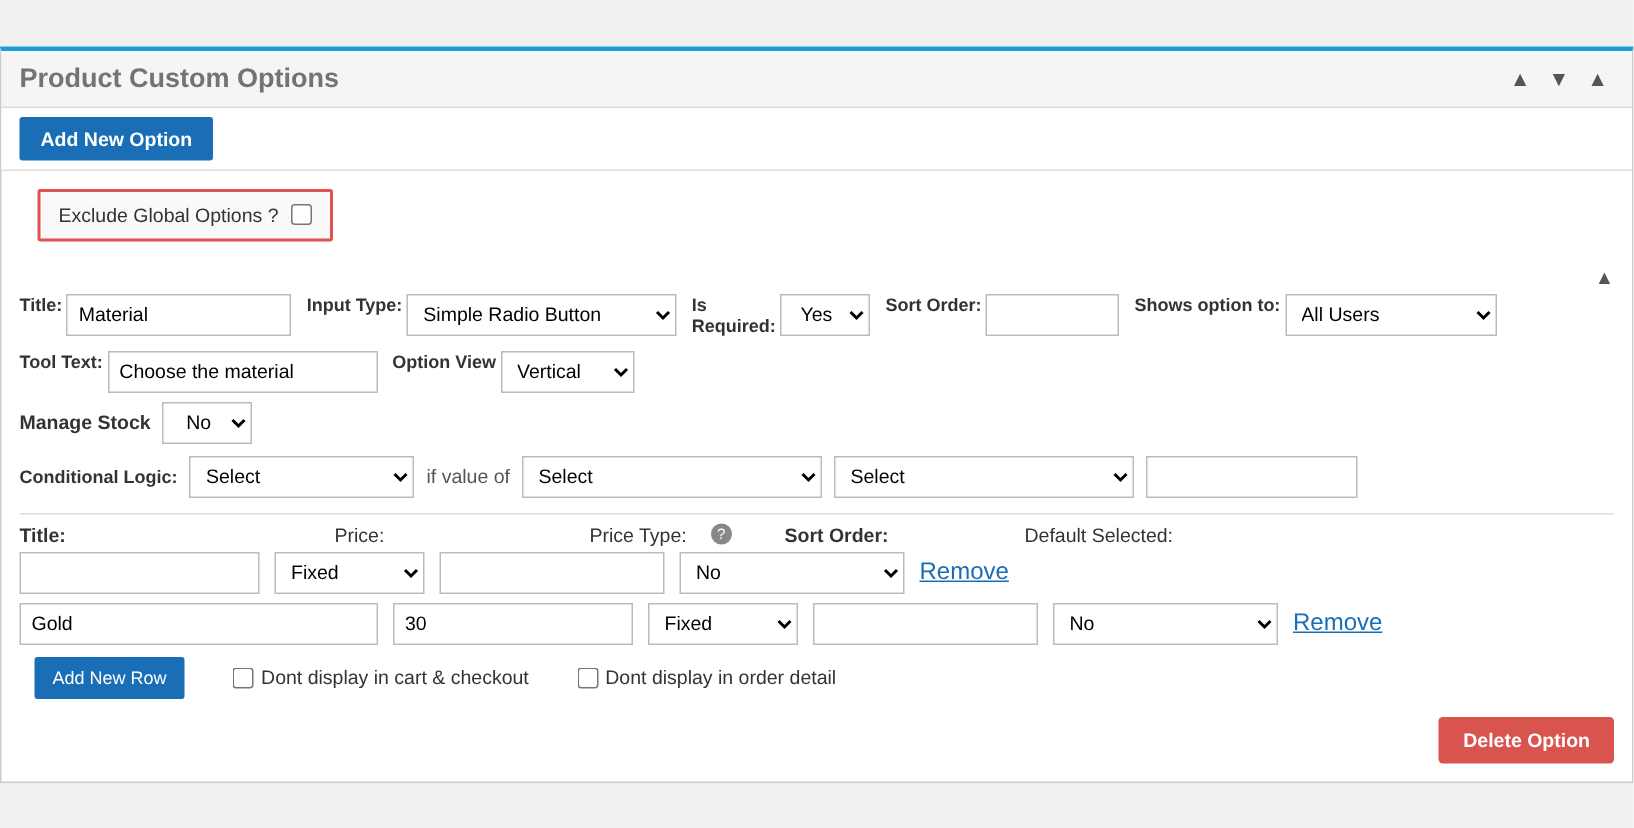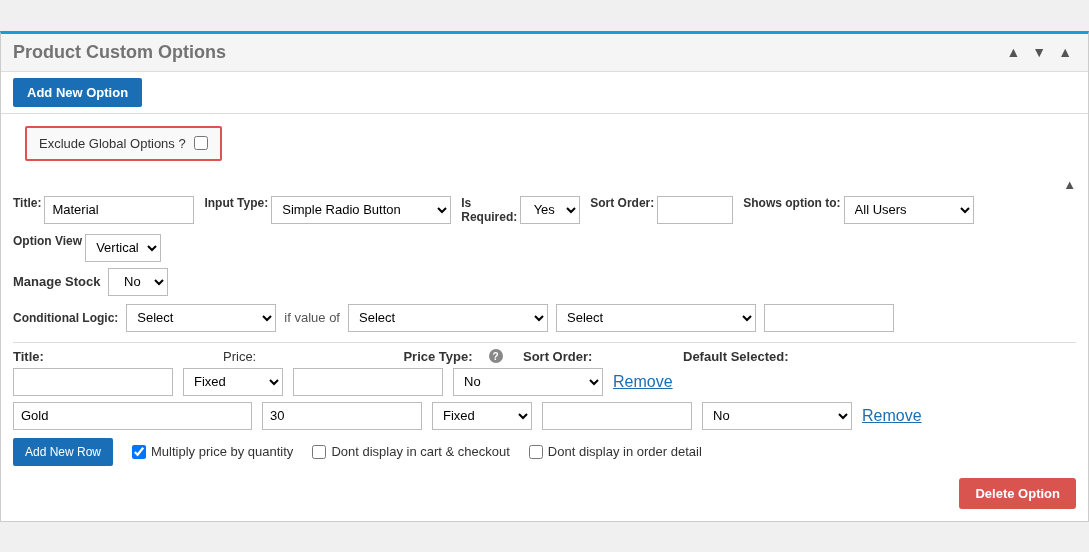--- a/index.html
+++ b/index.html
@@ -16,38 +16,38 @@
     .main-content { padding: 0 12px 12px 12px; }
     .collapse-indicator { text-align: right; padding: 4px 0; color: #555; }
     .field-row { display: flex; gap: 10px; align-items: flex-end; margin-bottom: 6px; flex-wrap: wrap; }
     .field-group { display: flex; flex-direction: row; gap: 3px; }
     .field-label { font-weight: bold; color: #333; font-size: 12px; white-space: nowrap; }
     input[type="text"] { border: 1px solid #bbb; padding: 5px 7px; font-size: 13px; background: #fff; height: 28px; }
     select { border: 1px solid #bbb; padding: 4px 6px; font-size: 13px; background: #fff; height: 28px; cursor: pointer; }
     .w150 { width: 150px; }
     .w180 { width: 180px; }
     .w200 { width: 200px; }
-    .w130 { width: 130px; }
-    .w100 { width: 76px; }
+    .w130 { width: 141px; }
+    .w100 { width: 89px; }
     .w60 { width: 60px; text-align: center; }
     .manage-stock-row { display: flex; align-items: center; gap: 8px; margin-bottom: 8px; }
     .manage-stock-label { font-weight: bold; font-size: 13px; color: #333; }
     .cond-logic-row { display: flex; align-items: center; gap: 8px; margin-bottom: 10px; flex-wrap: wrap; }
     .if-value-label { color: #555; font-size: 13px; }
     .divider { border: none; border-top: 1px solid #ddd; margin: 6px 0; }
     .row-header { display: flex; gap: 10px; align-items: center; margin-bottom: 4px; flex-wrap: wrap; }
     .col-title { width: 200px; font-weight: bold; font-size: 12px; color: #333; }
     .col-price { width: 160px; font-weight: normal; font-size: 12px; color: #333; }
-    .col-ptype { width: 120px; font-weight: bold; font-size: 12px; color: #333; display: flex; align-items: center; gap: 16px; justify-content: center; }
+    .col-ptype { width: 120px; font-weight: normal; font-size: 12px; color: #333; display: flex; align-items: center; gap: 16px; }
     .col-sort { width: 150px; font-weight: bold; font-size: 12px; color: #333; }
-    .col-default { width: 180px; font-weight: bold; font-size: 12px; color: #333; }
+    .col-default { width: 180px; font-weight: normal; font-size: 12px; color: #333; }
     .data-row { display: flex; gap: 10px; align-items: center; margin-bottom: 6px; flex-wrap: wrap; }
     .remove-link { color: #1a6eb5; cursor: pointer; text-decoration: underline; font-size: 16px; }
     .btn-add-row { background: #1a6eb5; color: #fff; border: none; padding: 5px 12px; cursor: pointer; font-size: 12px; border-radius: 2px; height: 28px; }
-    .bottom-row { display: flex; align-items: center; gap: 19px; margin-top: 8px; flex-wrap: wrap; }
+    .bottom-row { display: flex; align-items: center; gap: 32px; margin-top: 8px; flex-wrap: wrap; margin-left: 10px; }
     .checkbox-label { display: flex; align-items: center; gap: 5px; font-size: 12px; color: #333; cursor: pointer; }
     .footer-row { display: flex; justify-content: flex-end; margin-top: 12px; }
     .btn-delete { background: #d9534f; color: #fff; border: none; padding: 8px 16px; cursor: pointer; font-size: 13px; font-weight: bold; border-radius: 3px; }
     .info-icon { display: inline-flex; align-items: center; justify-content: center; width: 14px; height: 14px; border-radius: 50%; background: #888; color: #fff; font-size: 10px; cursor: pointer; }
     input[type="checkbox"] { width: 14px; height: 14px; cursor: pointer; }
   </style>
 </head>
 <body>
 
 <div class="panel">
@@ -101,20 +101,24 @@
       </div>
       <div class="field-group">
         <span class="field-label">Shows option to:</span>
         <select class="w130">
           <option>All Users</option>
           <option>Logged In</option>
           <option>Guest</option>
         </select>
       </div>
       <div class="field-group">
+        <span class="field-label">Tool Text:</span>
+        <input type="text" class="w180" value="Choose the material" style="">
+      </div>
+      <div class="field-group">
         <span class="field-label">Option View</span>
         <select class="w100">
           <option>Vertical</option>
           <option>Horizontal</option>
         </select>
       </div>
     </div>
 
     <div class="manage-stock-row">
       <span class="manage-stock-label">Manage Stock</span>
@@ -186,24 +190,20 @@
       <input type="text" style="width: 150px;" value="">
       <select style="width:150px">
         <option>No</option>
         <option>Yes</option>
       </select>
       <a class="remove-link">Remove</a>
     </div>
 
     <div class="bottom-row">
       <button class="btn-add-row">Add New Row</button>
-      <label class="checkbox-label">
-        <input type="checkbox" checked="" style="">
-        <span>Multiply price by quantity</span>
-      </label>
       <label class="checkbox-label">
         <input type="checkbox" style="">
         <span>Dont display in cart &amp; checkout</span>
       </label>
       <label class="checkbox-label">
         <input type="checkbox" style="">
         <span>Dont display in order detail</span>
       </label>
     </div>
 

